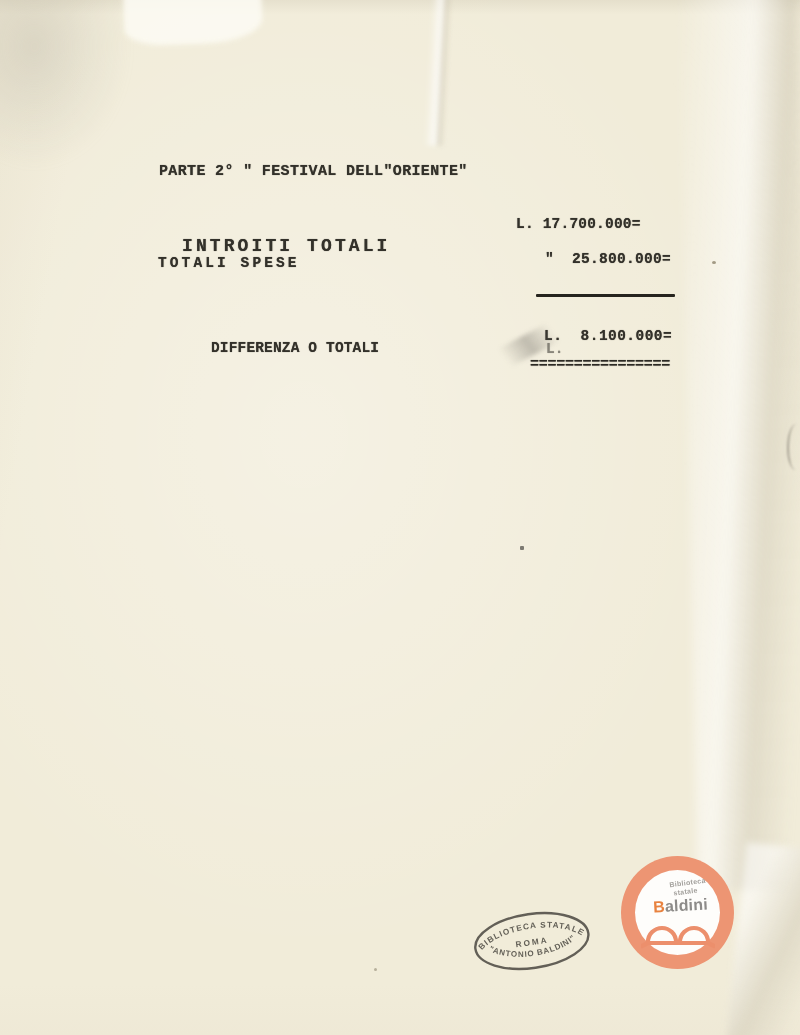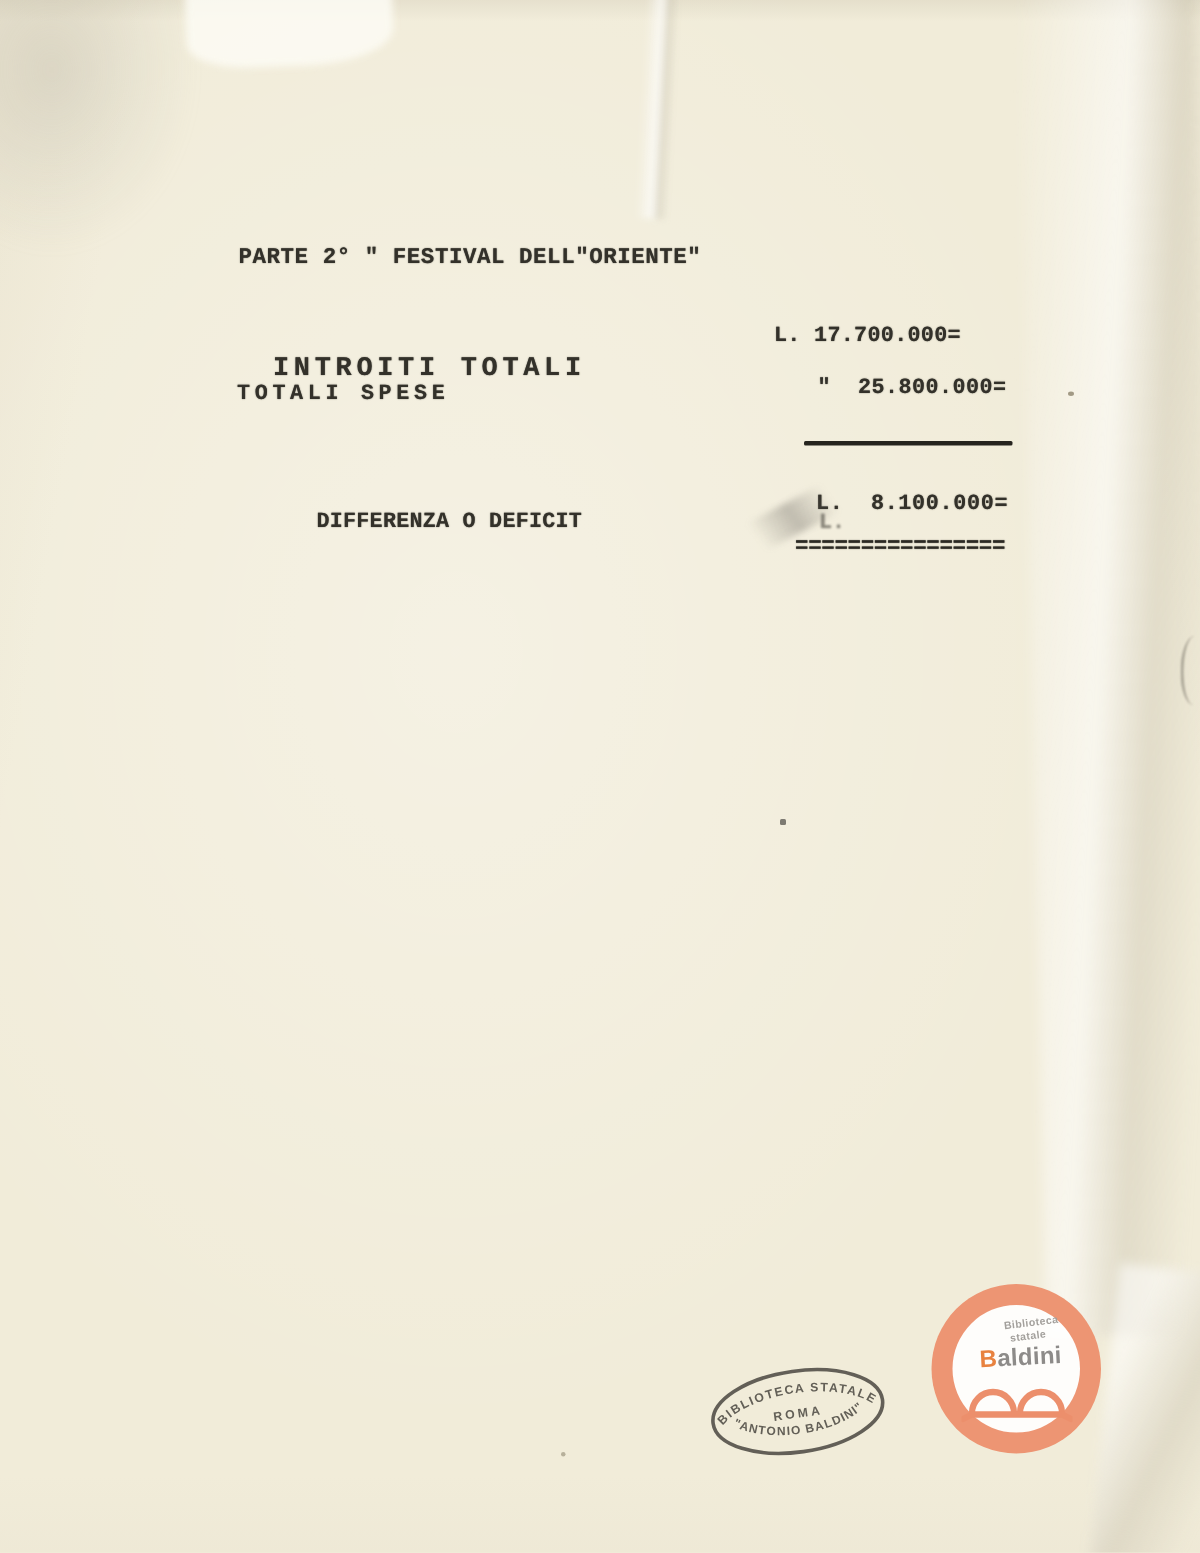--- a/index.html
+++ b/index.html
@@ -125,21 +125,21 @@
   <div class="typed doc-title">PARTE 2° " FESTIVAL DELL"ORIENTE"</div>
 
   <div class="typed row1-label">INTROITI TOTALI</div>
   <div class="typed row1-amount">L. 17.700.000=</div>
 
   <div class="typed row2-label">TOTALI SPESE</div>
   <div class="typed row2-amount">"  25.800.000=</div>
 
   <div class="sum-rule"></div>
 
-  <div class="typed result-label">DIFFERENZA O DEFICIT</div>
+  <div class="typed result-label">DIFFERENZA O TOTALI</div>
   <div class="typed result-amount">L.  8.100.000=</div>
   <div class="typed result-overtype">L.</div>
   <div class="smudge"></div>
   <div class="typed result-underline">================</div>
 
   <div class="stamp">
     <svg width="164" height="100" viewBox="0 0 164 100">
       <defs>
         <path id="stamp-arc-top" d="M 26 62 A 55 25 0 0 1 138 62"></path>
         <path id="stamp-arc-bottom" d="M 30 43 A 53 26 0 0 0 134 43"></path>

